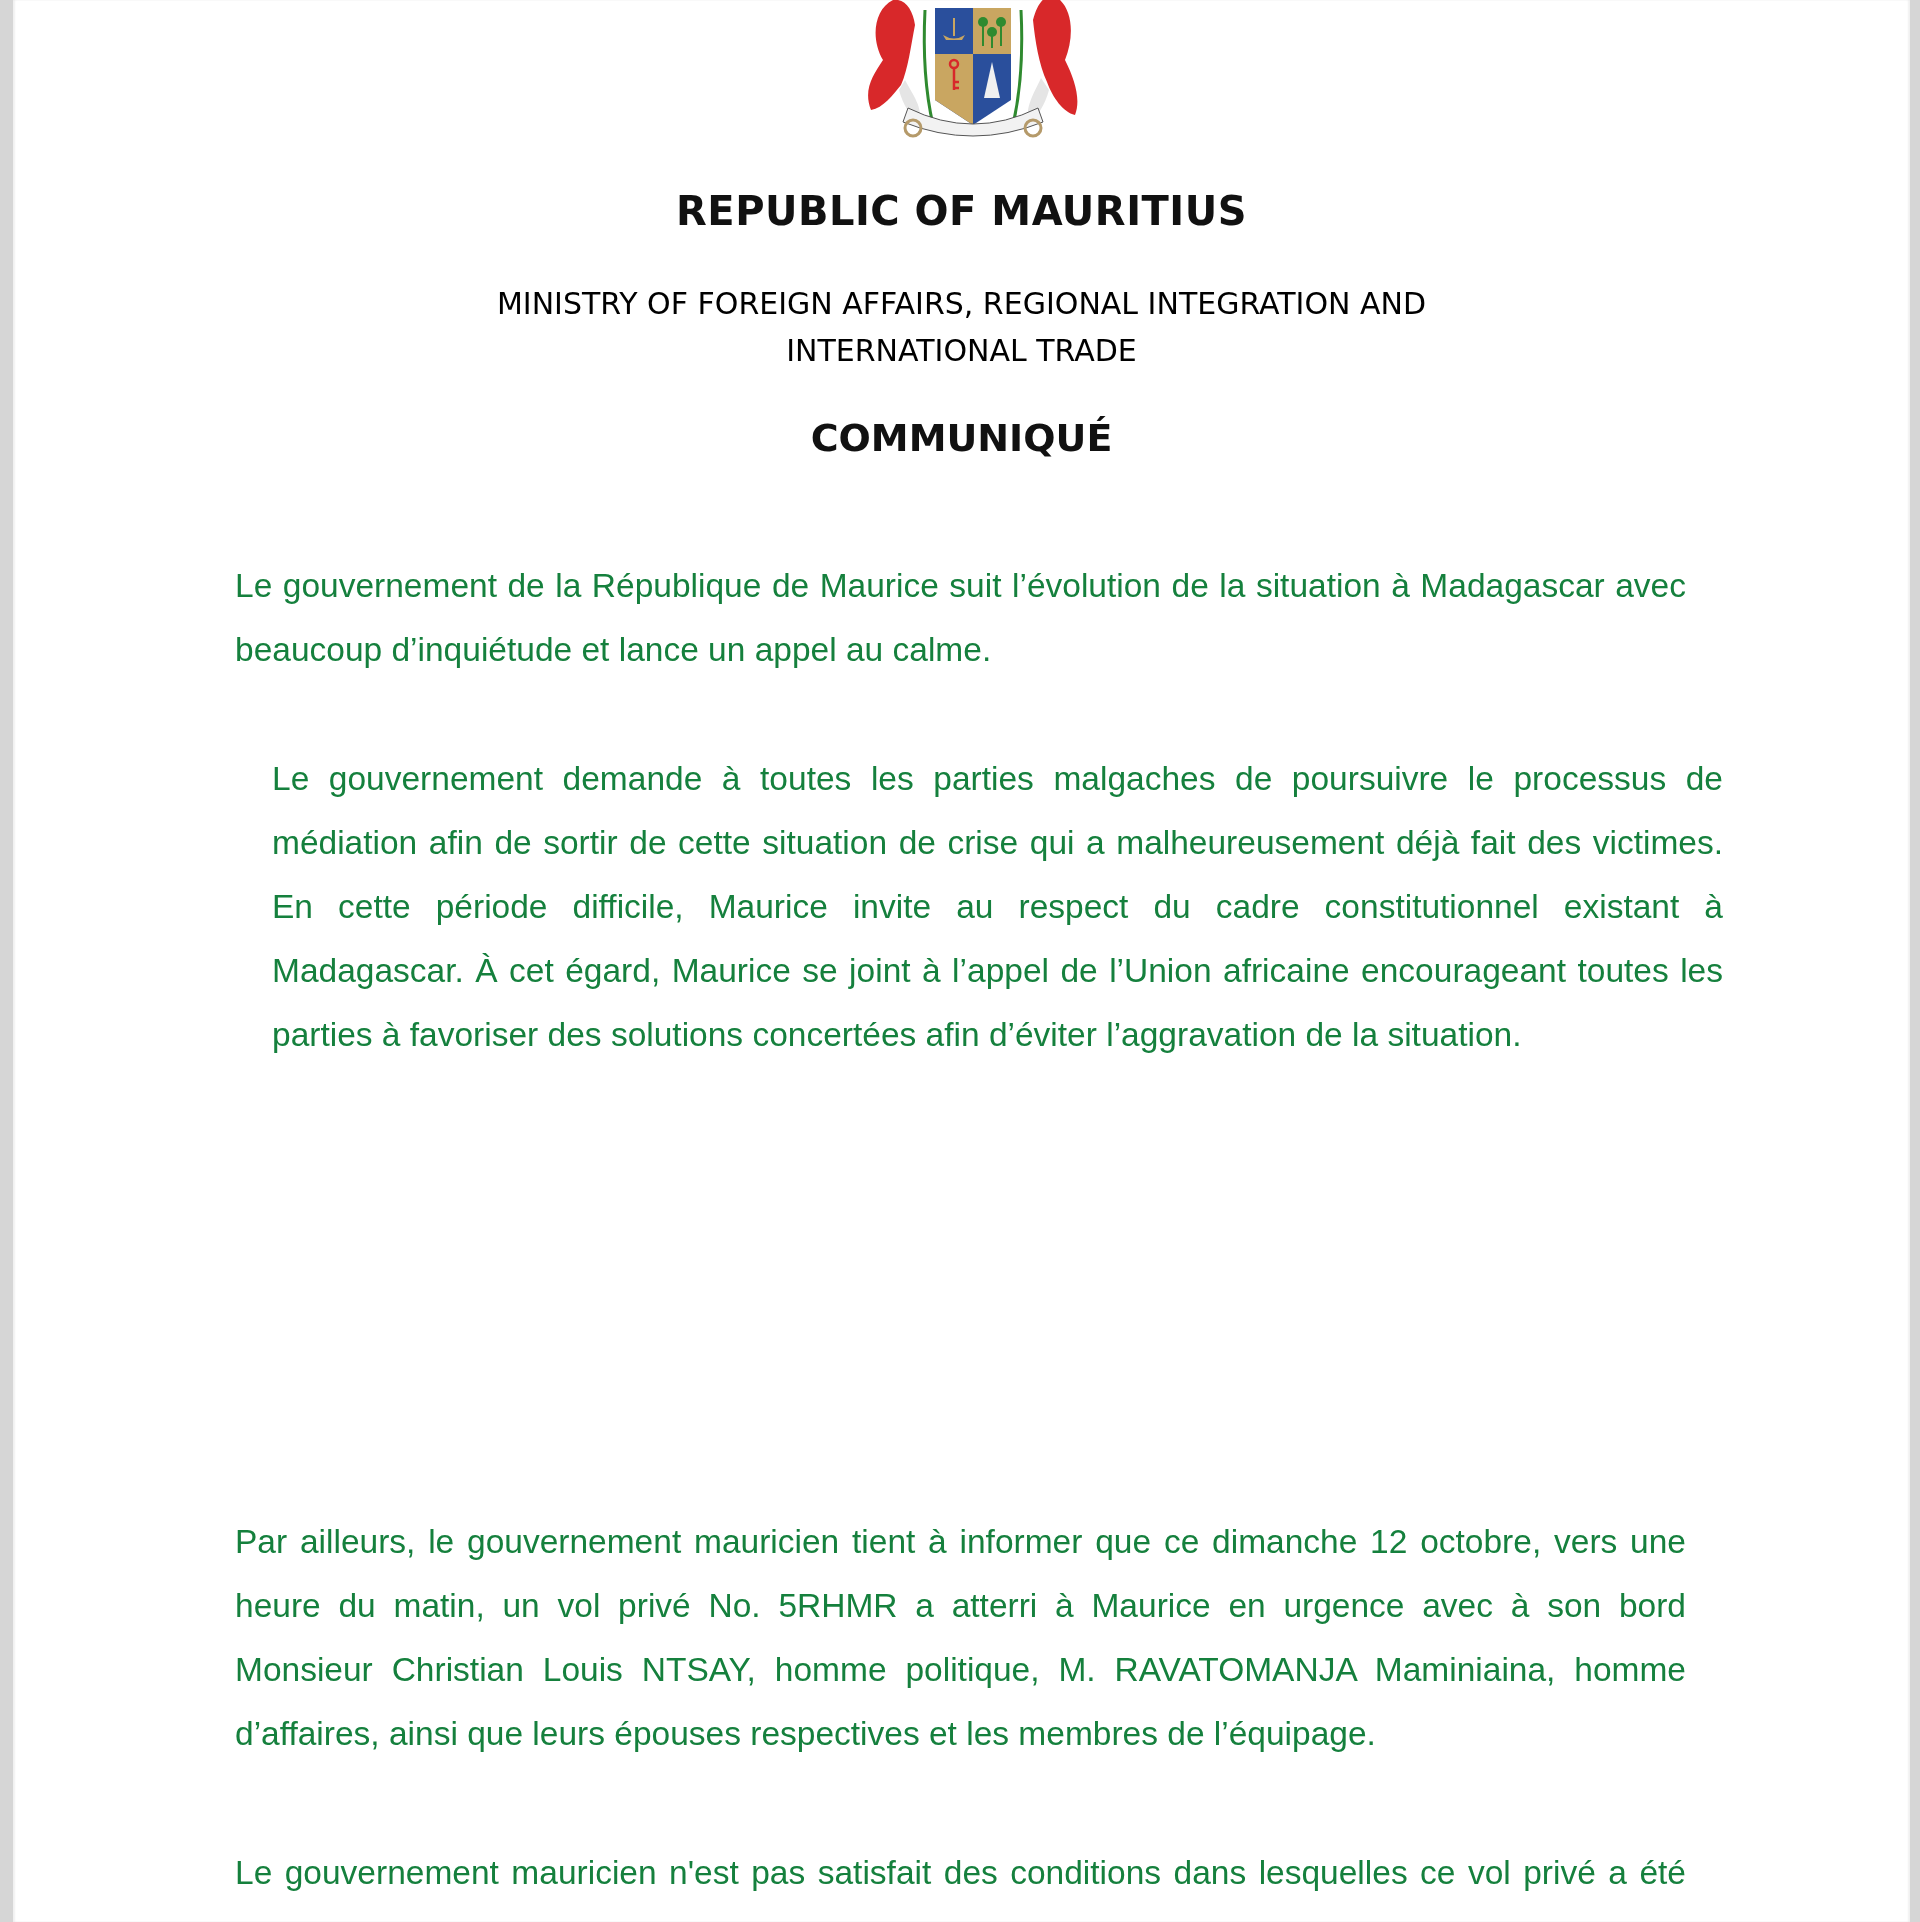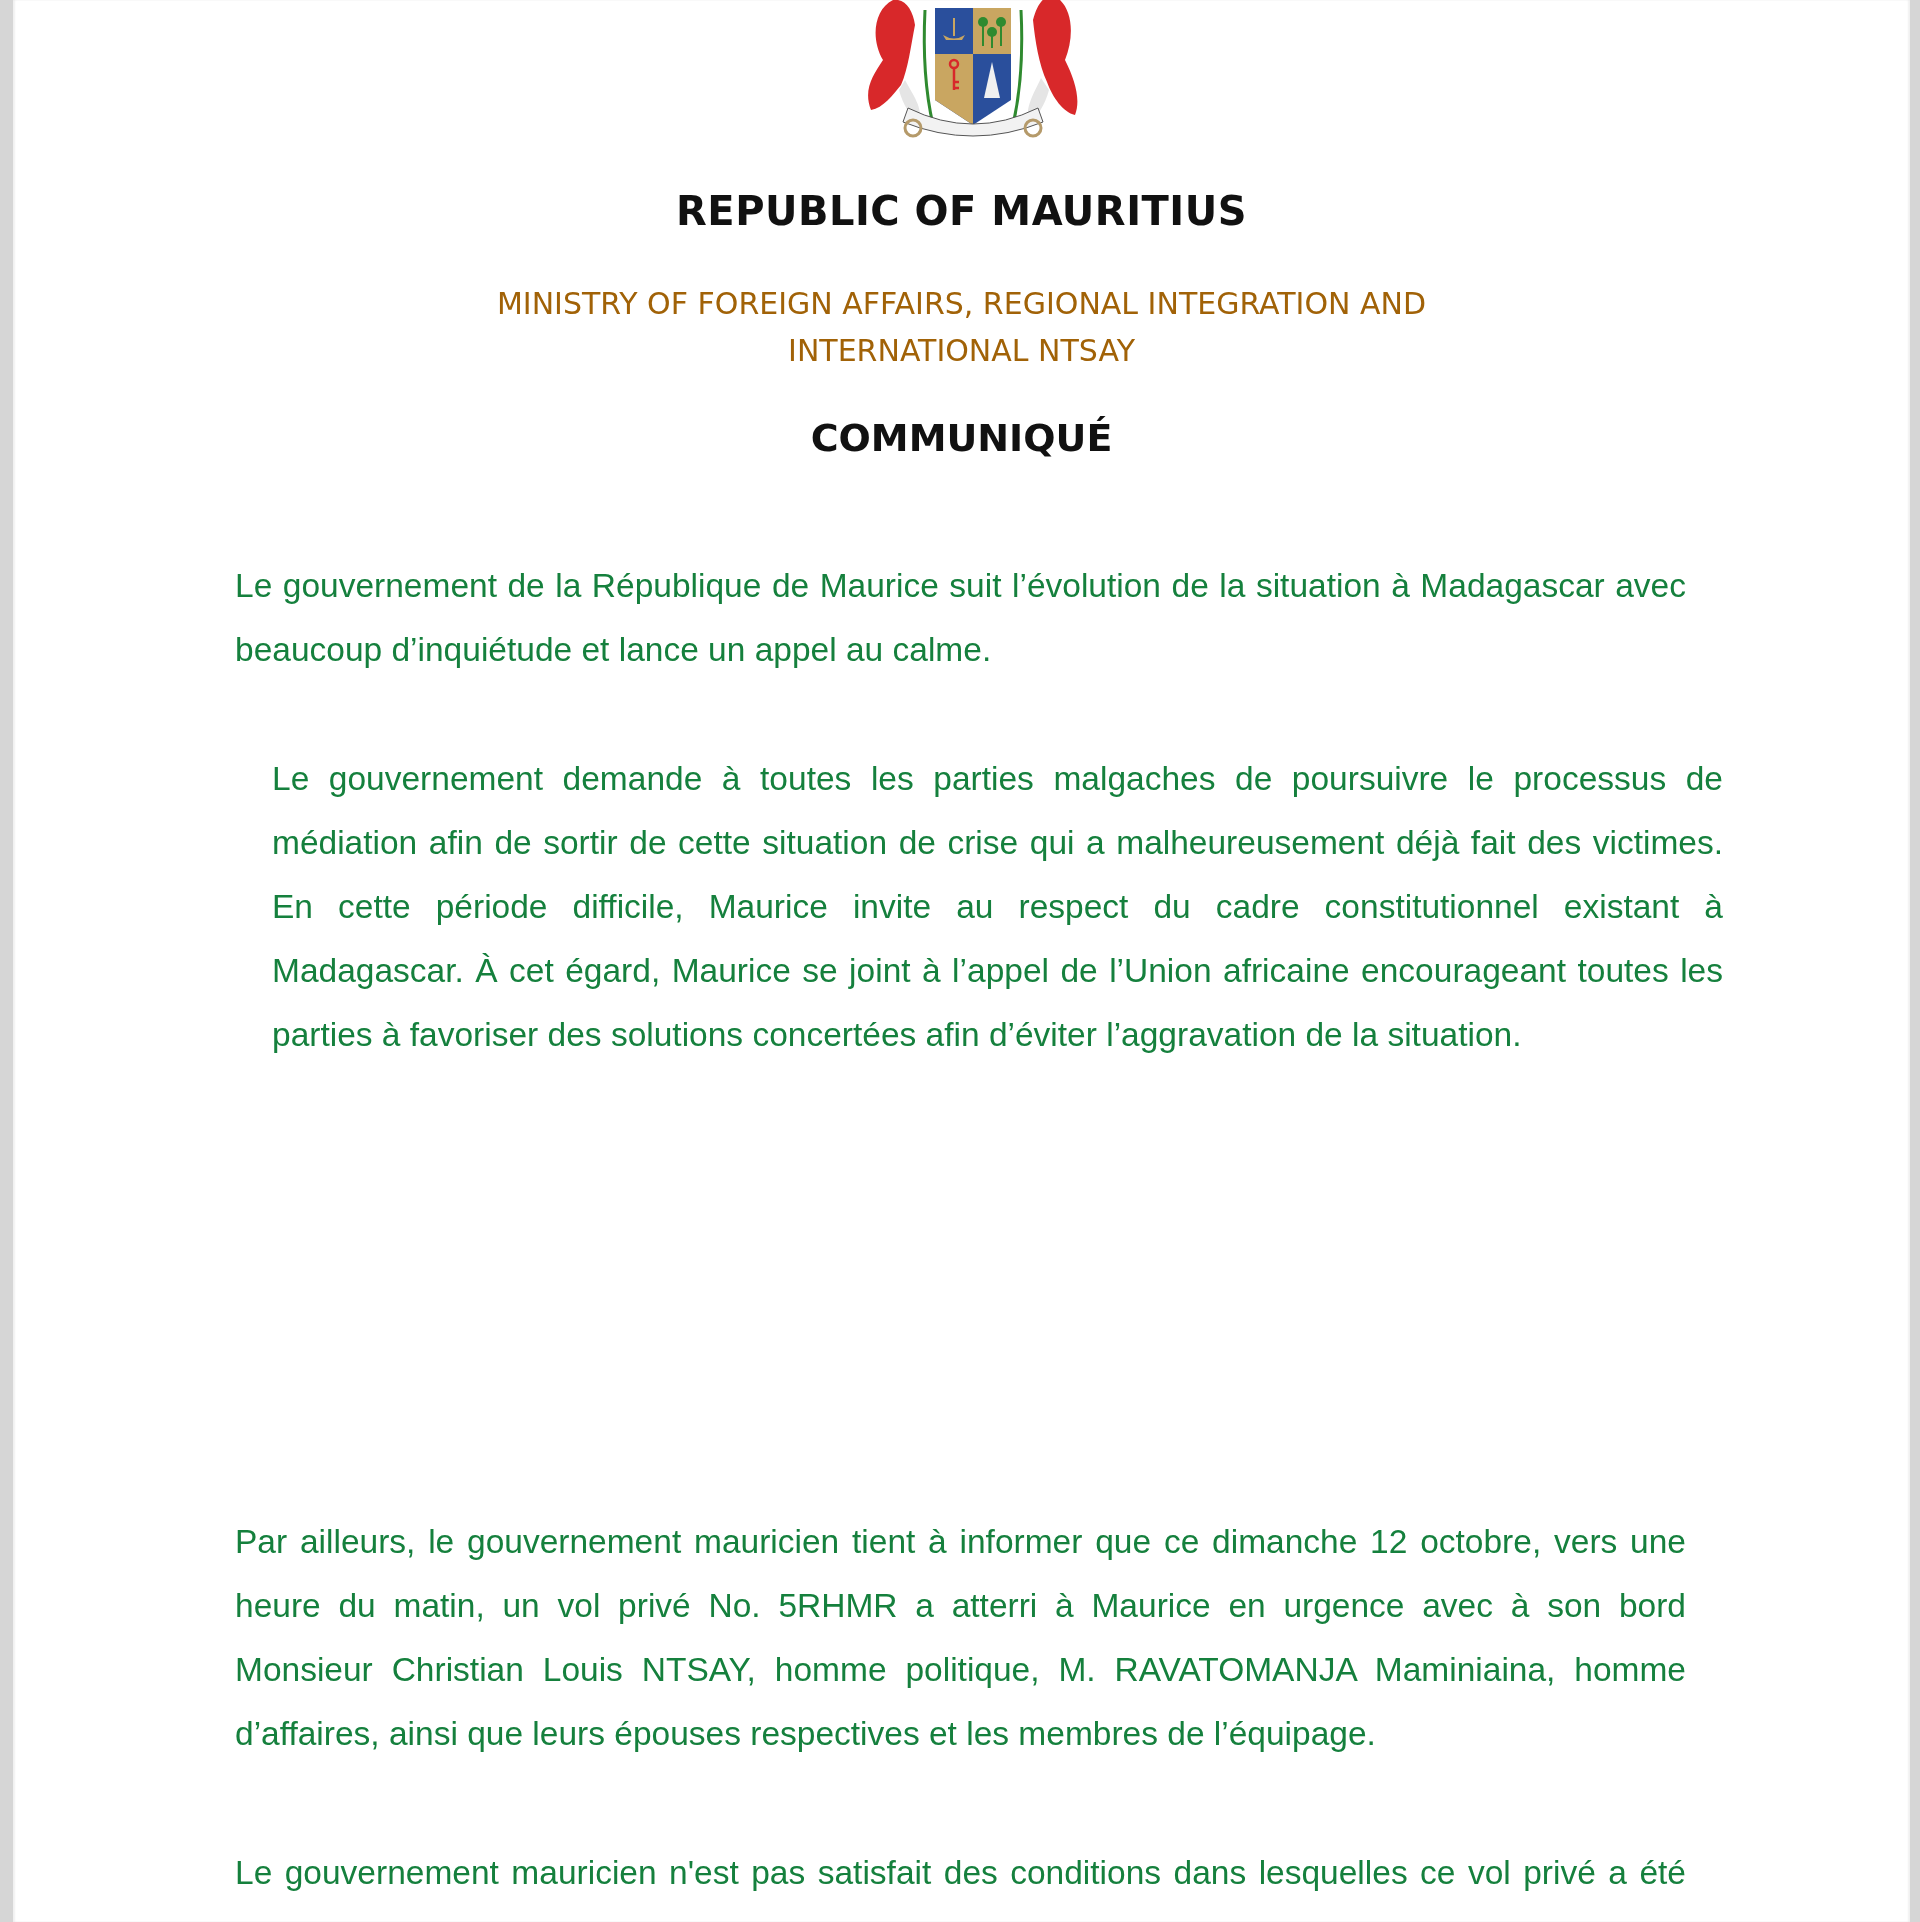--- a/index.html
+++ b/index.html
@@ -19,21 +19,21 @@
     position: absolute; left: 840px; top: -10px; width: 240px; height: 155px;
   }
   .title {
     position: absolute; left: 0; width: 1897px; text-align: center;
     font-family: "DejaVu Sans", sans-serif;
     font-weight: bold; font-size: 40px; top: 188px; letter-spacing: 0.5px;
   }
   .ministry {
     position: absolute; left: 0; width: 1897px; text-align: center;
     font-family: "DejaVu Sans", sans-serif;
-    font-size: 30px; top: 280px; line-height: 47px; color: #a16207;
+    font-size: 30px; top: 280px; line-height: 47px; color: #000000;
   }
   .communique {
     position: absolute; left: 0; width: 1897px; text-align: center;
     font-family: "DejaVu Sans", sans-serif;
     font-weight: bold; font-size: 38px; top: 416px;
   }
   .para {
     position: absolute; left: 222px; width: 1451px;
     font-size: 33.5px; line-height: 64.2px;
     text-align: justify; text-align-last: left;
@@ -88,21 +88,21 @@
     <path d="M55 118 Q120 150 185 118 L190 132 Q120 160 50 132 Z" fill="#f2f2f2" stroke="#555" stroke-width="1"></path>
 
     <circle cx="60" cy="138" r="8" fill="none" stroke="#b59a6a" stroke-width="3"></circle>
     <circle cx="180" cy="138" r="8" fill="none" stroke="#b59a6a" stroke-width="3"></circle>
   </svg>
 
   <div class="title">REPUBLIC OF MAURITIUS</div>
 
   <div class="ministry">
     <div>MINISTRY OF FOREIGN AFFAIRS, REGIONAL INTEGRATION AND</div>
-    <div>INTERNATIONAL NTSAY</div>
+    <div>INTERNATIONAL TRADE</div>
   </div>
 
   <div class="communique">COMMUNIQUÉ</div>
 
   <p class="para" id="p1">Le gouvernement de la République de Maurice suit l’évolution de la situation à Madagascar avec beaucoup d’inquiétude et lance un appel au calme.</p>
   <p class="para" id="p2">Le gouvernement demande à toutes les parties malgaches de poursuivre le processus de médiation afin de sortir de cette situation de crise qui a malheureusement déjà fait des victimes. En cette période difficile, Maurice invite au respect du cadre constitutionnel existant à Madagascar. À cet égard, Maurice se joint à l’appel de l’Union africaine encourageant toutes les parties à favoriser des solutions concertées afin d’éviter l’aggravation de la situation.</p>
   <p class="para" id="p4">Par ailleurs, le gouvernement mauricien tient à informer que ce dimanche 12 octobre, vers une heure du matin, un vol privé No. 5RHMR a atterri à Maurice en urgence avec à son bord Monsieur Christian Louis NTSAY, homme politique, M. RAVATOMANJA Maminiaina, homme d’affaires, ainsi que leurs épouses respectives et les membres de l’équipage.</p>
   <p class="para" id="p5">Le gouvernement mauricien n'est pas satisfait des conditions dans lesquelles ce vol privé a été autorisé à atterrir à Maurice. Les autorités mauriciennes communiqueront</p>
 </div>
 

